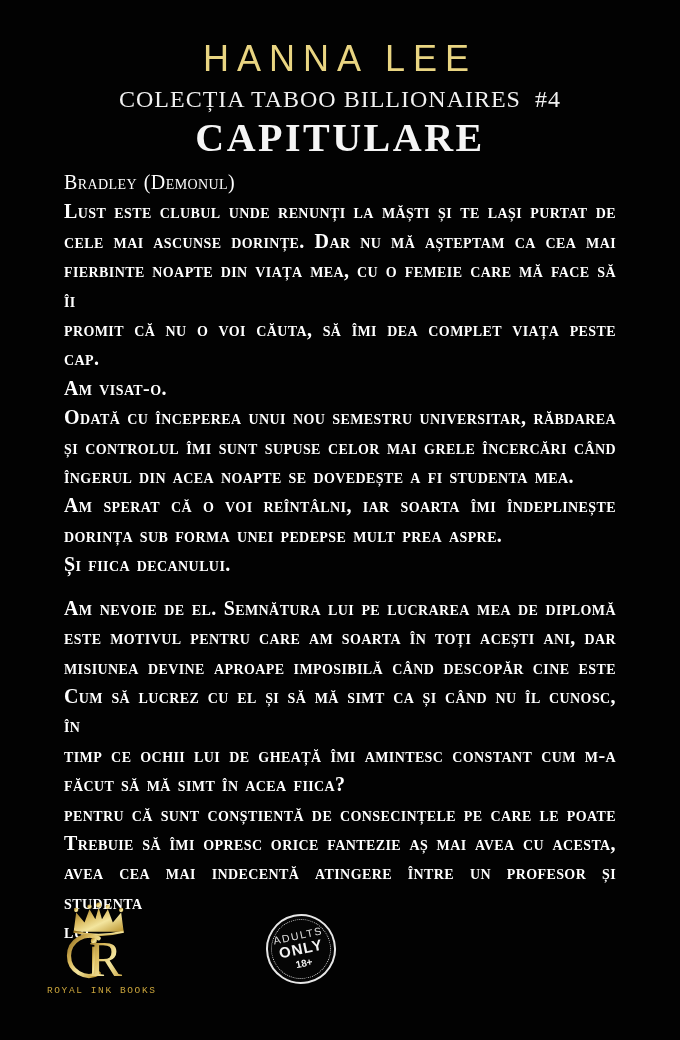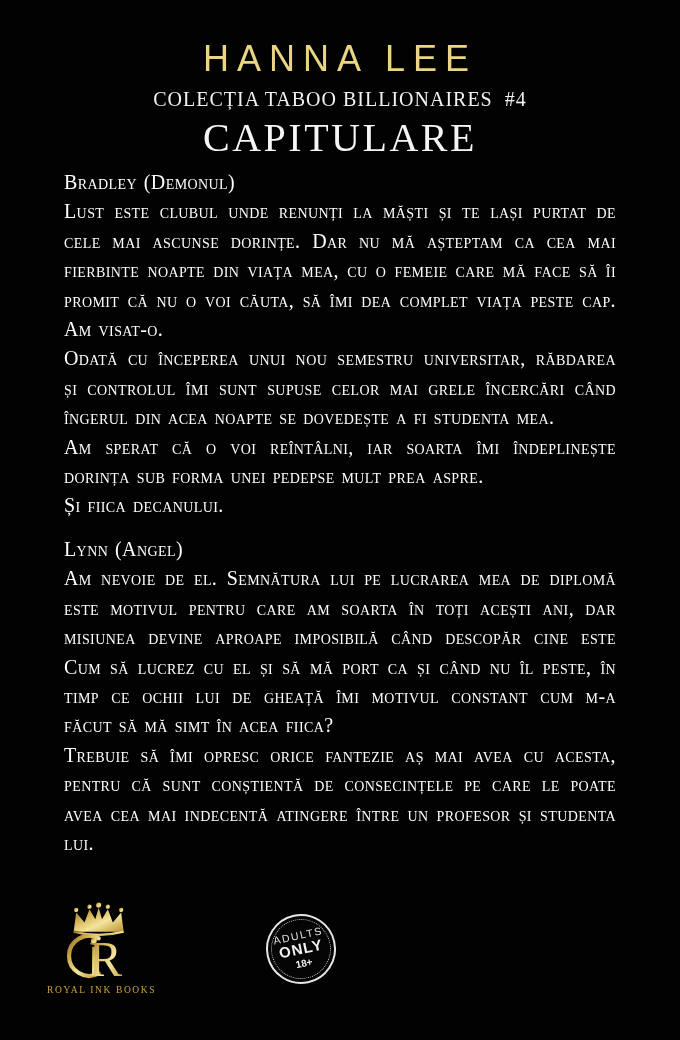--- a/index.html
+++ b/index.html
@@ -6,42 +6,42 @@
   .page{
     position:relative;width:680px;height:1040px;background:#020202;
     overflow:hidden;font-family:"Liberation Serif",serif;
   }
   .header{position:absolute;top:0;left:0;width:680px;text-align:center;}
   .author{
     margin-top:40px;font-family:"Liberation Sans",sans-serif;font-weight:400;
     font-size:36px;line-height:38px;letter-spacing:8px;color:#e9d582;
   }
   .series{
-    margin-top:7px;font-size:20px;line-height:29px;letter-spacing:1px;
+    margin-top:7px;font-size:24px;line-height:29px;letter-spacing:1px;
     color:#f1f1f1;white-space:pre-wrap;
   }
   .title{
-    margin:3px 0 0 0;font-size:40px;line-height:42px;font-weight:400;
+    margin:3px 0 0 0;font-size:40px;line-height:42px;font-weight:700;
     letter-spacing:2.5px;color:#f5f5f5;
   }
   .blurb{
     position:absolute;left:64px;right:64px;top:168px;
     font-size:20px;color:#ffffff;font-variant:small-caps;
     letter-spacing:0.4px;word-spacing:1.5px;
   }
   .line{line-height:29.4px;text-align:justify;text-align-last:justify;}
   .line.last{text-align:justify;text-align-last:left;}
   .heading{line-height:29.4px;text-align:left;}
   .section.second{margin-top:14px;}
-  .para{margin:0;}
+  .para{margin:0;font-weight:bold;}
   .publisher{
     position:absolute;left:47px;top:900px;width:100px;text-align:center;
   }
   .publisher-name{
-    margin-top:1px;font-family:Liberation Serif, serif;font-size:9.5px;
+    margin-top:1px;font-family:Liberation Mono, monospace;font-size:9.5px;
     letter-spacing:1.6px;color:#c9a43c;white-space:nowrap;
   }
   .badge{
     position:absolute;left:266px;top:914px;width:70px;height:70px;
     border:2px solid #e6e6e6;border-radius:50%;background:#050505;
     transform:rotate(-12deg);box-sizing:border-box;
   }
   .badge-dotted{
     position:absolute;left:3px;top:3px;right:3px;bottom:3px;
     border:1px dotted #cfcfcf;border-radius:50%;
@@ -85,34 +85,33 @@
       <div class="para">
         <div class="line">Am sperat că o voi reîntâlni, iar soarta îmi îndeplinește</div>
         <div class="line last">dorința sub forma unei pedepse mult prea aspre.</div>
       </div>
       <div class="para">
         <div class="line last">Și fiica decanului.</div>
       </div>
     </div>
 
     <div class="section second">
-      <div class="heading">Lynn (Angel)</div>
       <div class="para">
         <div class="line">Am nevoie de el. Semnătura lui pe lucrarea mea de diplomă</div>
         <div class="line">este motivul pentru care am soarta în toți acești ani, dar</div>
         <div class="line">misiunea devine aproape imposibilă când descopăr cine este</div>
       </div>
       <div class="para">
-        <div class="line">Cum să lucrez cu el și să mă port ca și când nu îl peste, în</div>
-        <div class="line">timp ce ochii lui de gheață îmi motivul constant cum m-a</div>
+        <div class="line">Cum să lucrez cu el și să mă simt ca și când nu îl cunosc, în</div>
+        <div class="line">timp ce ochii lui de gheață îmi amintesc constant cum m-a</div>
         <div class="line last">făcut să mă simt în acea fiica?</div>
       </div>
       <div class="para">
+        <div class="line">pentru că sunt conștientă de consecințele pe care le poate</div>
         <div class="line">Trebuie să îmi opresc orice fantezie aș mai avea cu acesta,</div>
-        <div class="line">pentru că sunt conștientă de consecințele pe care le poate</div>
         <div class="line">avea cea mai indecentă atingere între un profesor și studenta</div>
         <div class="line last">lui.</div>
       </div>
     </div>
 
   </div>
 
   <div class="publisher">
     <svg width="96" height="80" viewBox="0 0 100 96">
       <defs>

